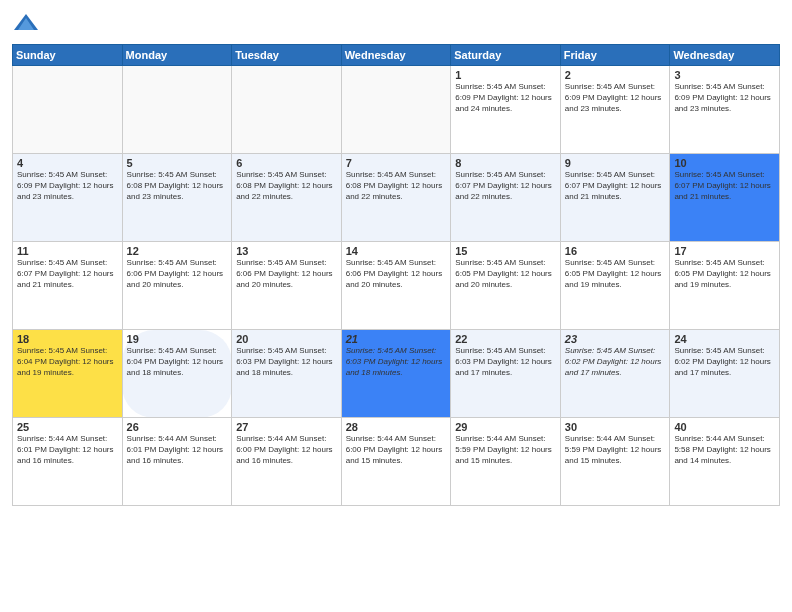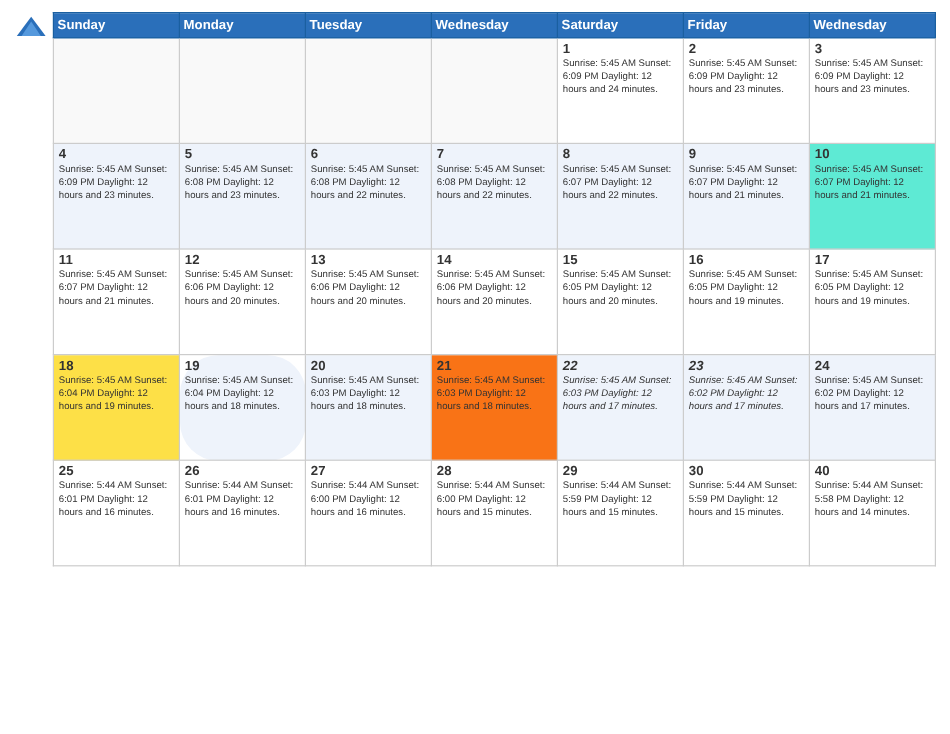--- a/index.html
+++ b/index.html
@@ -8,20 +8,21 @@
       background: #fff;
       width: 792px;
       height: 612px;
       overflow: hidden;
     }
     .page {
       width: 792px;
       height: 458px;
       padding: 10px 12px;
       display: flex;
+      flex-direction: column;
     }
     .header {
       display: flex;
       justify-content: space-between;
       align-items: flex-start;
       margin-bottom: 6px;
     }
     .logo {
       display: flex;
       align-items: center;
@@ -200,21 +201,21 @@
 Daylight: 12 hours
 and 22 minutes.</div>
           </td>
           <td style="background: rgb(238, 243, 251);">
             <span class="day-num">9</span>
             <div class="day-info">Sunrise: 5:45 AM
 Sunset: 6:07 PM
 Daylight: 12 hours
 and 21 minutes.</div>
           </td>
-          <td style="background: #5eead4;">
+          <td style="background: #3b82f6;">
             <span class="day-num">10</span>
             <div class="day-info">Sunrise: 5:45 AM
 Sunset: 6:07 PM
 Daylight: 12 hours
 and 21 minutes.</div>
           </td>
         </tr>
         <tr>
           <td>
             <span class="day-num">11</span>
@@ -281,28 +282,28 @@
 Daylight: 12 hours
 and 18 minutes.</div>
           </td>
           <td style="background: rgb(238, 243, 251);">
             <span class="day-num">20</span>
             <div class="day-info">Sunrise: 5:45 AM
 Sunset: 6:03 PM
 Daylight: 12 hours
 and 18 minutes.</div>
           </td>
-          <td style="background: #f97316;">
+          <td style="background: #3b82f6; font-style: italic;">
             <span class="day-num">21</span>
             <div class="day-info">Sunrise: 5:45 AM
 Sunset: 6:03 PM
 Daylight: 12 hours
 and 18 minutes.</div>
           </td>
-          <td style="background: rgb(238, 243, 251); font-style: italic;">
+          <td style="background: rgb(238, 243, 251);">
             <span class="day-num">22</span>
             <div class="day-info">Sunrise: 5:45 AM
 Sunset: 6:03 PM
 Daylight: 12 hours
 and 17 minutes.</div>
           </td>
           <td style="background: rgb(238, 243, 251); font-style: italic;">
             <span class="day-num">23</span>
             <div class="day-info">Sunrise: 5:45 AM
 Sunset: 6:02 PM

